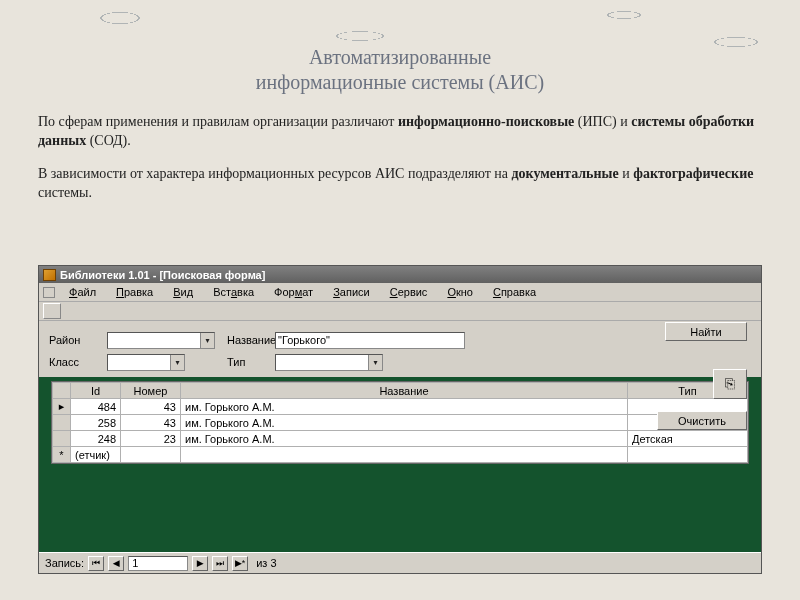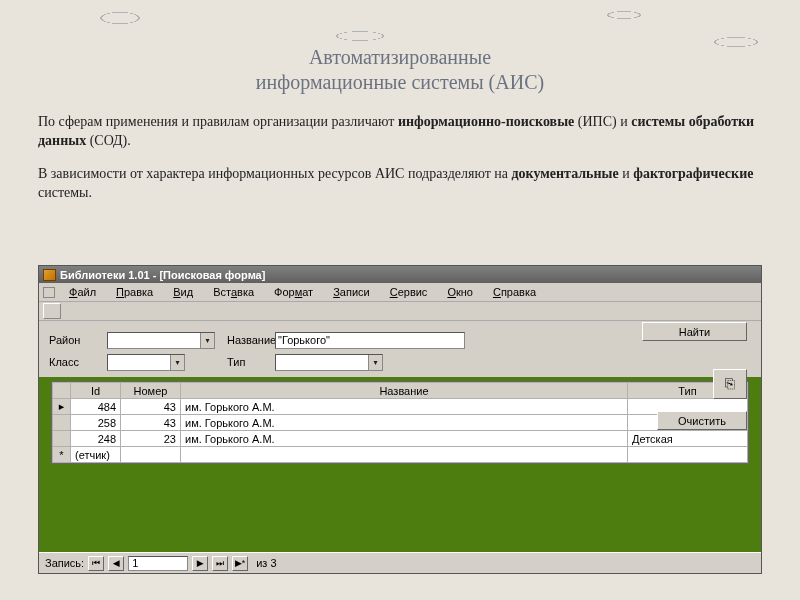--- a/index.html
+++ b/index.html
@@ -31,21 +31,21 @@
     font-size: 14px;
     color: #222;
     line-height: 1.35;
   }
   .body-text p { margin-bottom: 14px; }
   .body-text b { font-weight: bold; }
 
   .app-window {
     position: absolute;
     left: 38px; right: 38px; top: 265px; bottom: 26px;
-    background: #4d7c0f;
+    background: #14532d;
     border: 1px solid #555;
     font-family: Tahoma, Arial, sans-serif;
     font-size: 11px;
   }
   .titlebar {
     background: linear-gradient(#808080,#606060);
     color: #fff; font-weight: bold;
     padding: 2px 4px; height: 17px;
     display: flex; align-items: center; gap: 4px;
   }
@@ -87,21 +87,21 @@
     background:#d4d0c8; border-left:1px solid #888;
     display:flex; align-items:center; justify-content:center;
   }
   .combo .cbtn::after { content:"▾"; font-size:8px; color:#222; }
   .btn {
     background:#d4d0c8;
     border:1px solid; border-color:#fff #666 #666 #fff;
     padding:1px 14px; height:19px;
     display:flex; align-items:center; justify-content:center;
   }
-  .side-btns { position:absolute; right:14px; top:56px; width:105px; }
+  .side-btns { position:absolute; right:14px; top:56px; width:82px; }
   .exit-btn {
     position:absolute; right:14px; top:103px;
     width:34px; height:30px;
     border:1px solid; border-color:#fff #666 #666 #fff;
     display:flex; align-items:center; justify-content:center;
     background:#d4d0c8;
   }
   .grid {
     margin: 4px 12px 0 12px;
     background:#fff;

